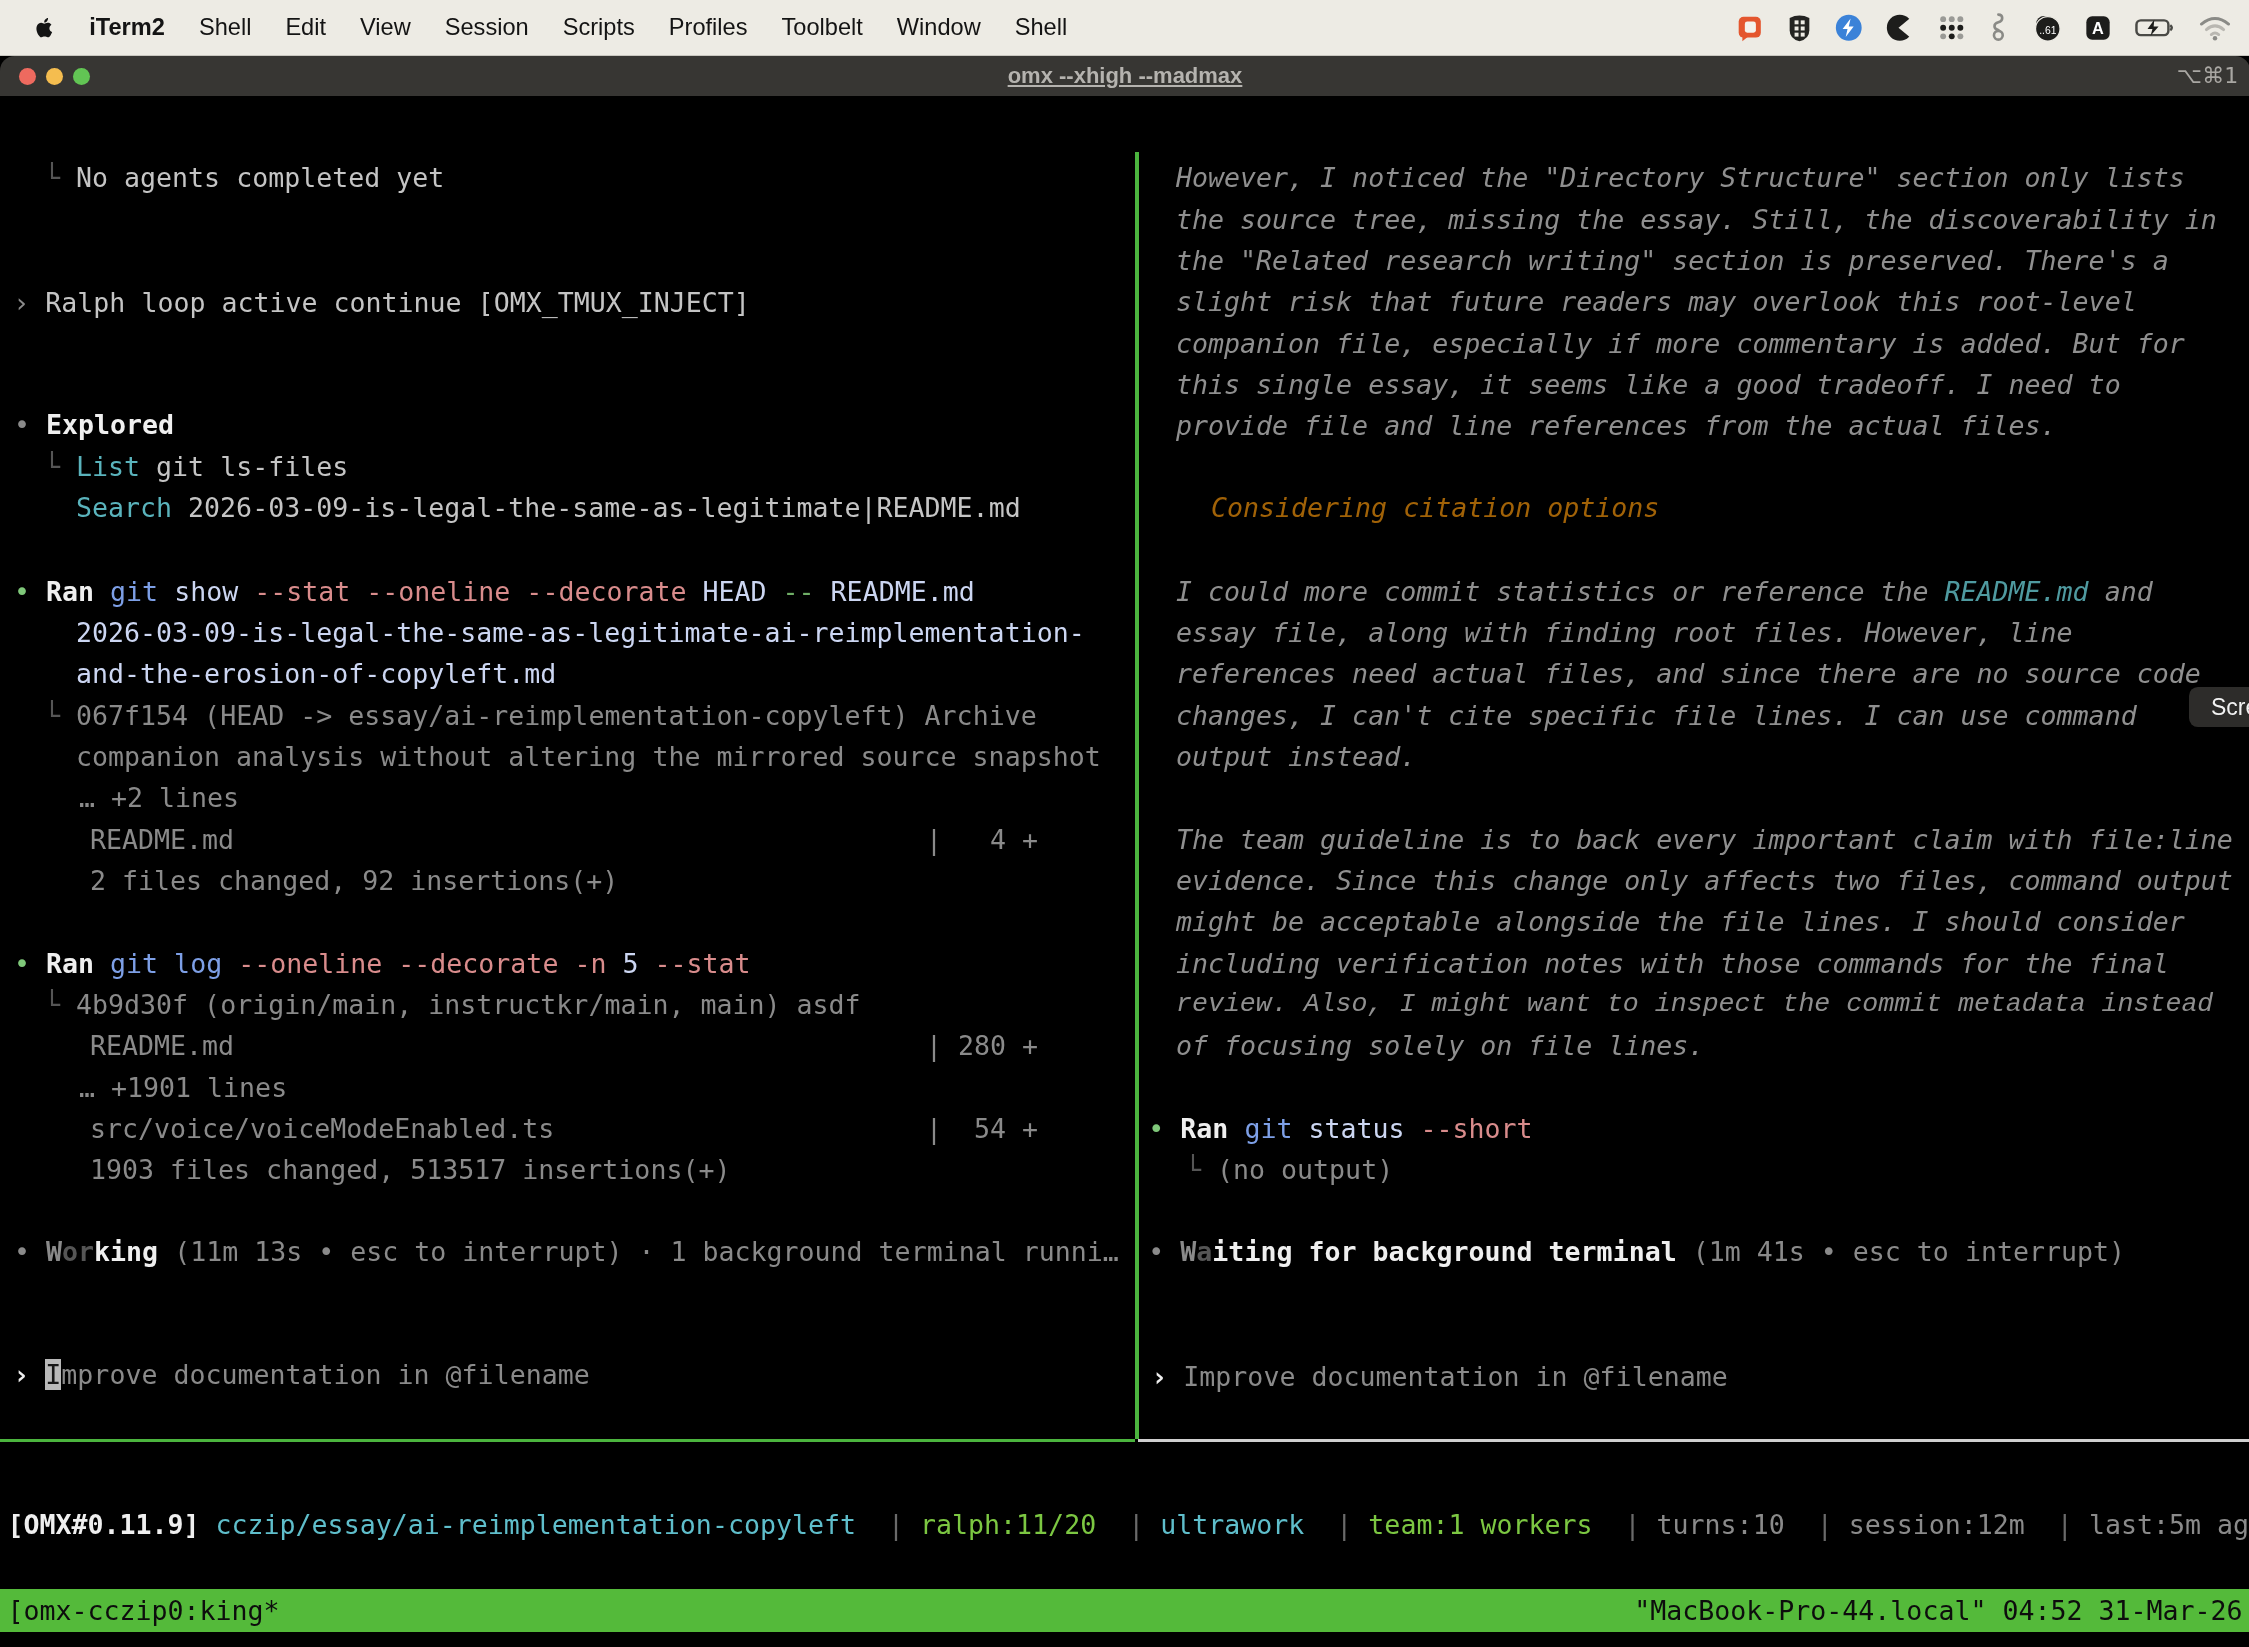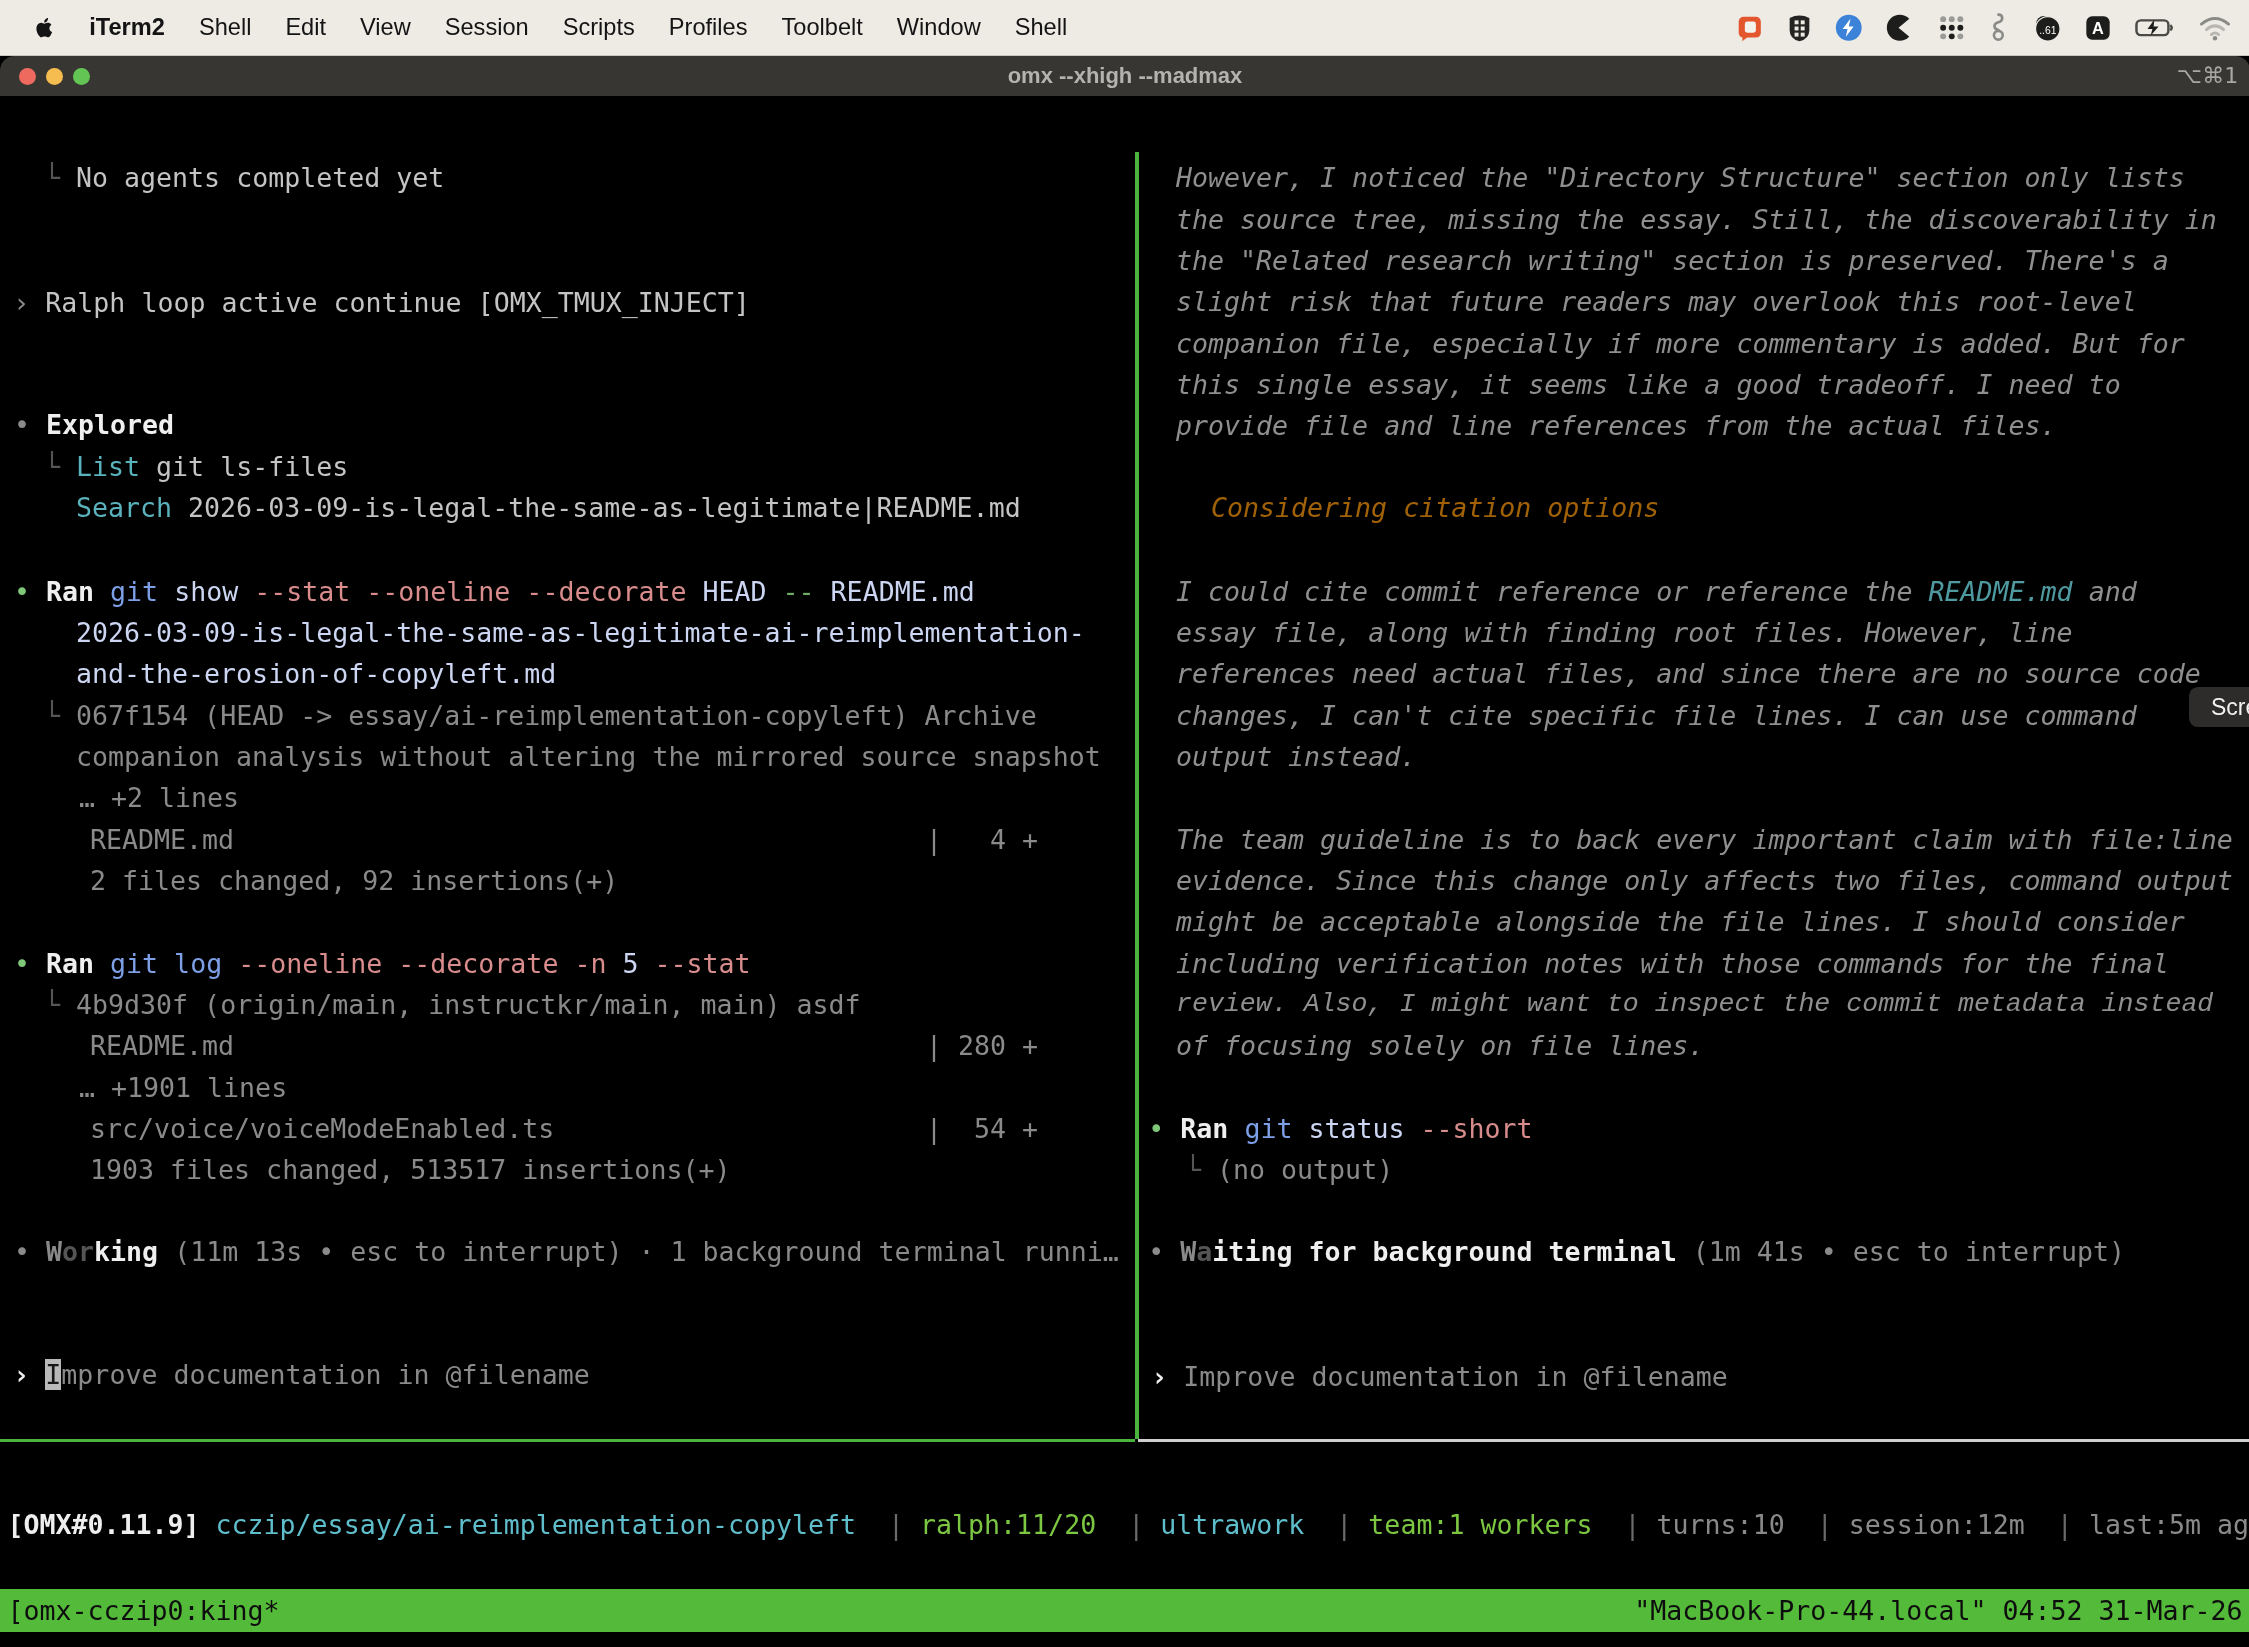--- a/index.html
+++ b/index.html
@@ -18,21 +18,21 @@
 
   
   #window{position:absolute;left:0;top:56px;width:2250px;height:1591px;background:#000;
     border-radius:14.8px 14.8px 11.8px 11.8px;overflow:hidden;}
   #titlebar{position:absolute;left:0;top:0;width:2250px;height:40px;background:#373633;}
   .tl{position:absolute;top:11.8px;width:17px;height:17px;border-radius:50%;}
   #tl-close{left:18.5px;background:#ee6a5f;}
   #tl-min{left:46px;background:#f5bd4f;}
   #tl-zoom{left:73px;background:#62c554;}
   #win-title{position:absolute;left:0;top:0;width:100%;height:40px;line-height:40px;text-align:center;
-    color:#b5b3af;font-family:"Liberation Sans","DejaVu Sans",sans-serif;font-weight:bold;font-size:22px;}
+    color:#b5b3af;font-family:"Liberation Sans","DejaVu Sans",sans-serif;font-weight:bold;font-size:22px;text-decoration:underline;}
   #win-shortcut{position:absolute;right:11.8px;top:0;height:40px;line-height:40px;color:#a9a7a3;
     font-family:"DejaVu Sans",sans-serif;font-size:22px;}
 
   
   #term{position:absolute;left:0;top:40px;width:2250px;height:1552px;background:#000;font-size:26.6px;}
   .pane{position:absolute;top:56px;height:1287px;overflow:hidden;}
   #left-pane{left:0;width:1135px;}
   #right-pane{left:1138px;width:1112px;}
   .tline{position:absolute;white-space:pre;height:41px;line-height:41px;}
   .col2{position:absolute;top:0;white-space:pre;}
@@ -217,21 +217,21 @@
       <div class="inputbox" id="right-prompt-box" style="left: 7.4px; top: 1163px; width: 1088px; height: 124px; z-index: -1;"></div>
       <div class="promptline" id="right-prompt-line" style="left: 13.3px; top: 1204px;"><span class="c-w">› </span><span class="c-out">Improve documentation in @filename</span></div>
     <div class="tline" style="left: 38px; top: 5.2px; width: 1073px;"><span class="c-it">However, I noticed the "Directory Structure" section only lists</span></div>
         <div class="tline" style="left: 38px; top: 47px; width: 1073px;"><span class="c-it">the source tree, missing the essay. Still, the discoverability in</span></div>
         <div class="tline" style="left: 38px; top: 88px; width: 1073px;"><span class="c-it">the "Related research writing" section is preserved. There's a</span></div>
         <div class="tline" style="left: 38px; top: 129px; width: 1073px;"><span class="c-it">slight risk that future readers may overlook this root-level</span></div>
         <div class="tline" style="left: 38px; top: 171px; width: 1073px;"><span class="c-it">companion file, especially if more commentary is added. But for</span></div>
         <div class="tline" style="left: 38px; top: 212px; width: 1073px;"><span class="c-it">this single essay, it seems like a good tradeoff. I need to</span></div>
         <div class="tline" style="left: 38px; top: 253px; width: 1073px;"><span class="c-it">provide file and line references from the actual files.</span></div>
         <div class="tline" style="left: 38px; top: 335px; width: 1073px;"><span class="c-itb">Considering citation options</span></div>
-        <div class="tline" style="left: 38px; top: 419px; width: 1073px;"><span class="c-it">I could cite commit reference or reference the </span><span class="c-link">README.md</span><span class="c-it"> and</span></div>
+        <div class="tline" style="left: 38px; top: 419px; width: 1073px;"><span class="c-it">I could more commit statistics or reference the </span><span class="c-link">README.md</span><span class="c-it"> and</span></div>
         <div class="tline" style="left: 38px; top: 460px; width: 1073px;"><span class="c-it">essay file, along with finding root files. However, line</span></div>
         <div class="tline" style="left: 38px; top: 501px; width: 1073px;"><span class="c-it">references need actual files, and since there are no source code</span></div>
         <div class="tline" style="left: 38px; top: 543px; width: 1073px;"><span class="c-it">changes, I can't cite specific file lines. I can use command</span></div>
         <div class="tline" style="left: 38px; top: 584px; width: 1073px;"><span class="c-it">output instead.</span></div>
         <div class="tline" style="left: 38px; top: 667px; width: 1073px;"><span class="c-it">The team guideline is to back every important claim with file:line</span></div>
         <div class="tline" style="left: 38px; top: 708px; width: 1073px;"><span class="c-it">evidence. Since this change only affects two files, command output</span></div>
         <div class="tline" style="left: 38px; top: 749px; width: 1073px;"><span class="c-it">might be acceptable alongside the file lines. I should consider</span></div>
         <div class="tline" style="left: 38px; top: 791px; width: 1073px;"><span class="c-it">including verification notes with those commands for the final</span></div>
         <div class="tline" style="left: 38px; top: 832px; width: 1073px; font-family: Liberation Mono, monospace;"><span class="c-it">review. Also, I might want to inspect the commit metadata instead</span></div>
         <div class="tline" style="left: 38px; top: 873px; width: 1073px;"><span class="c-it">of focusing solely on file lines.</span></div>

